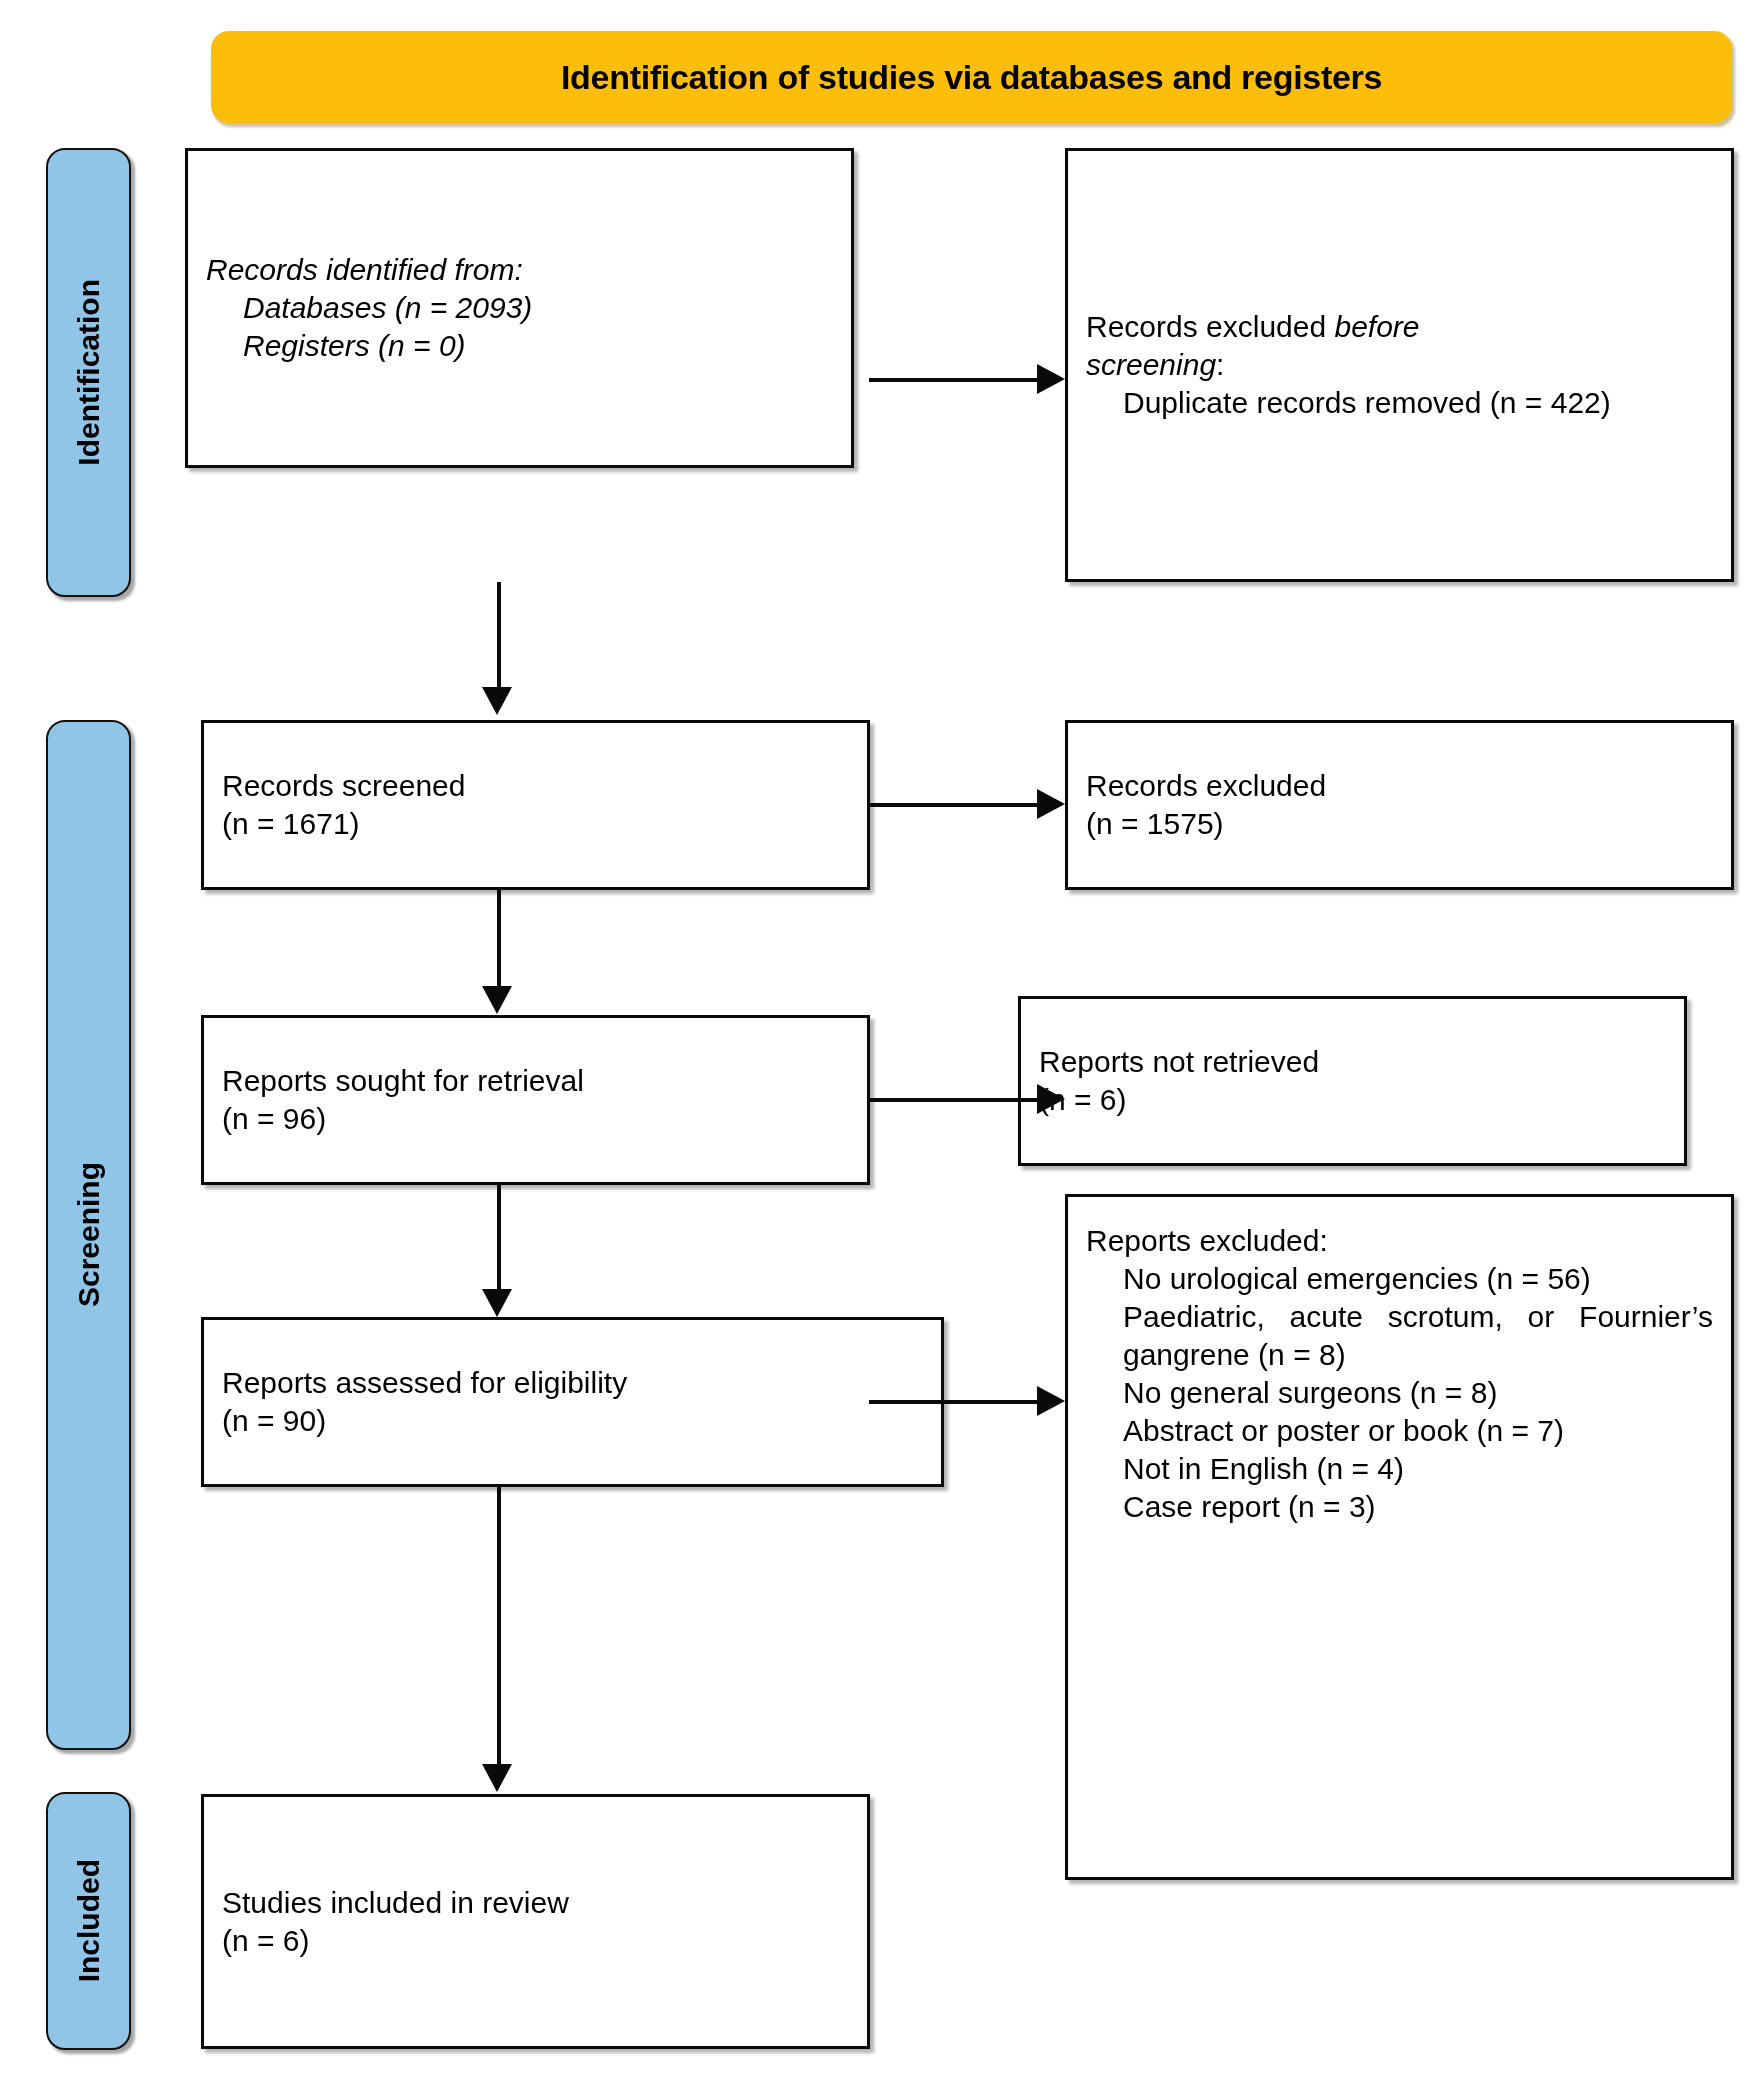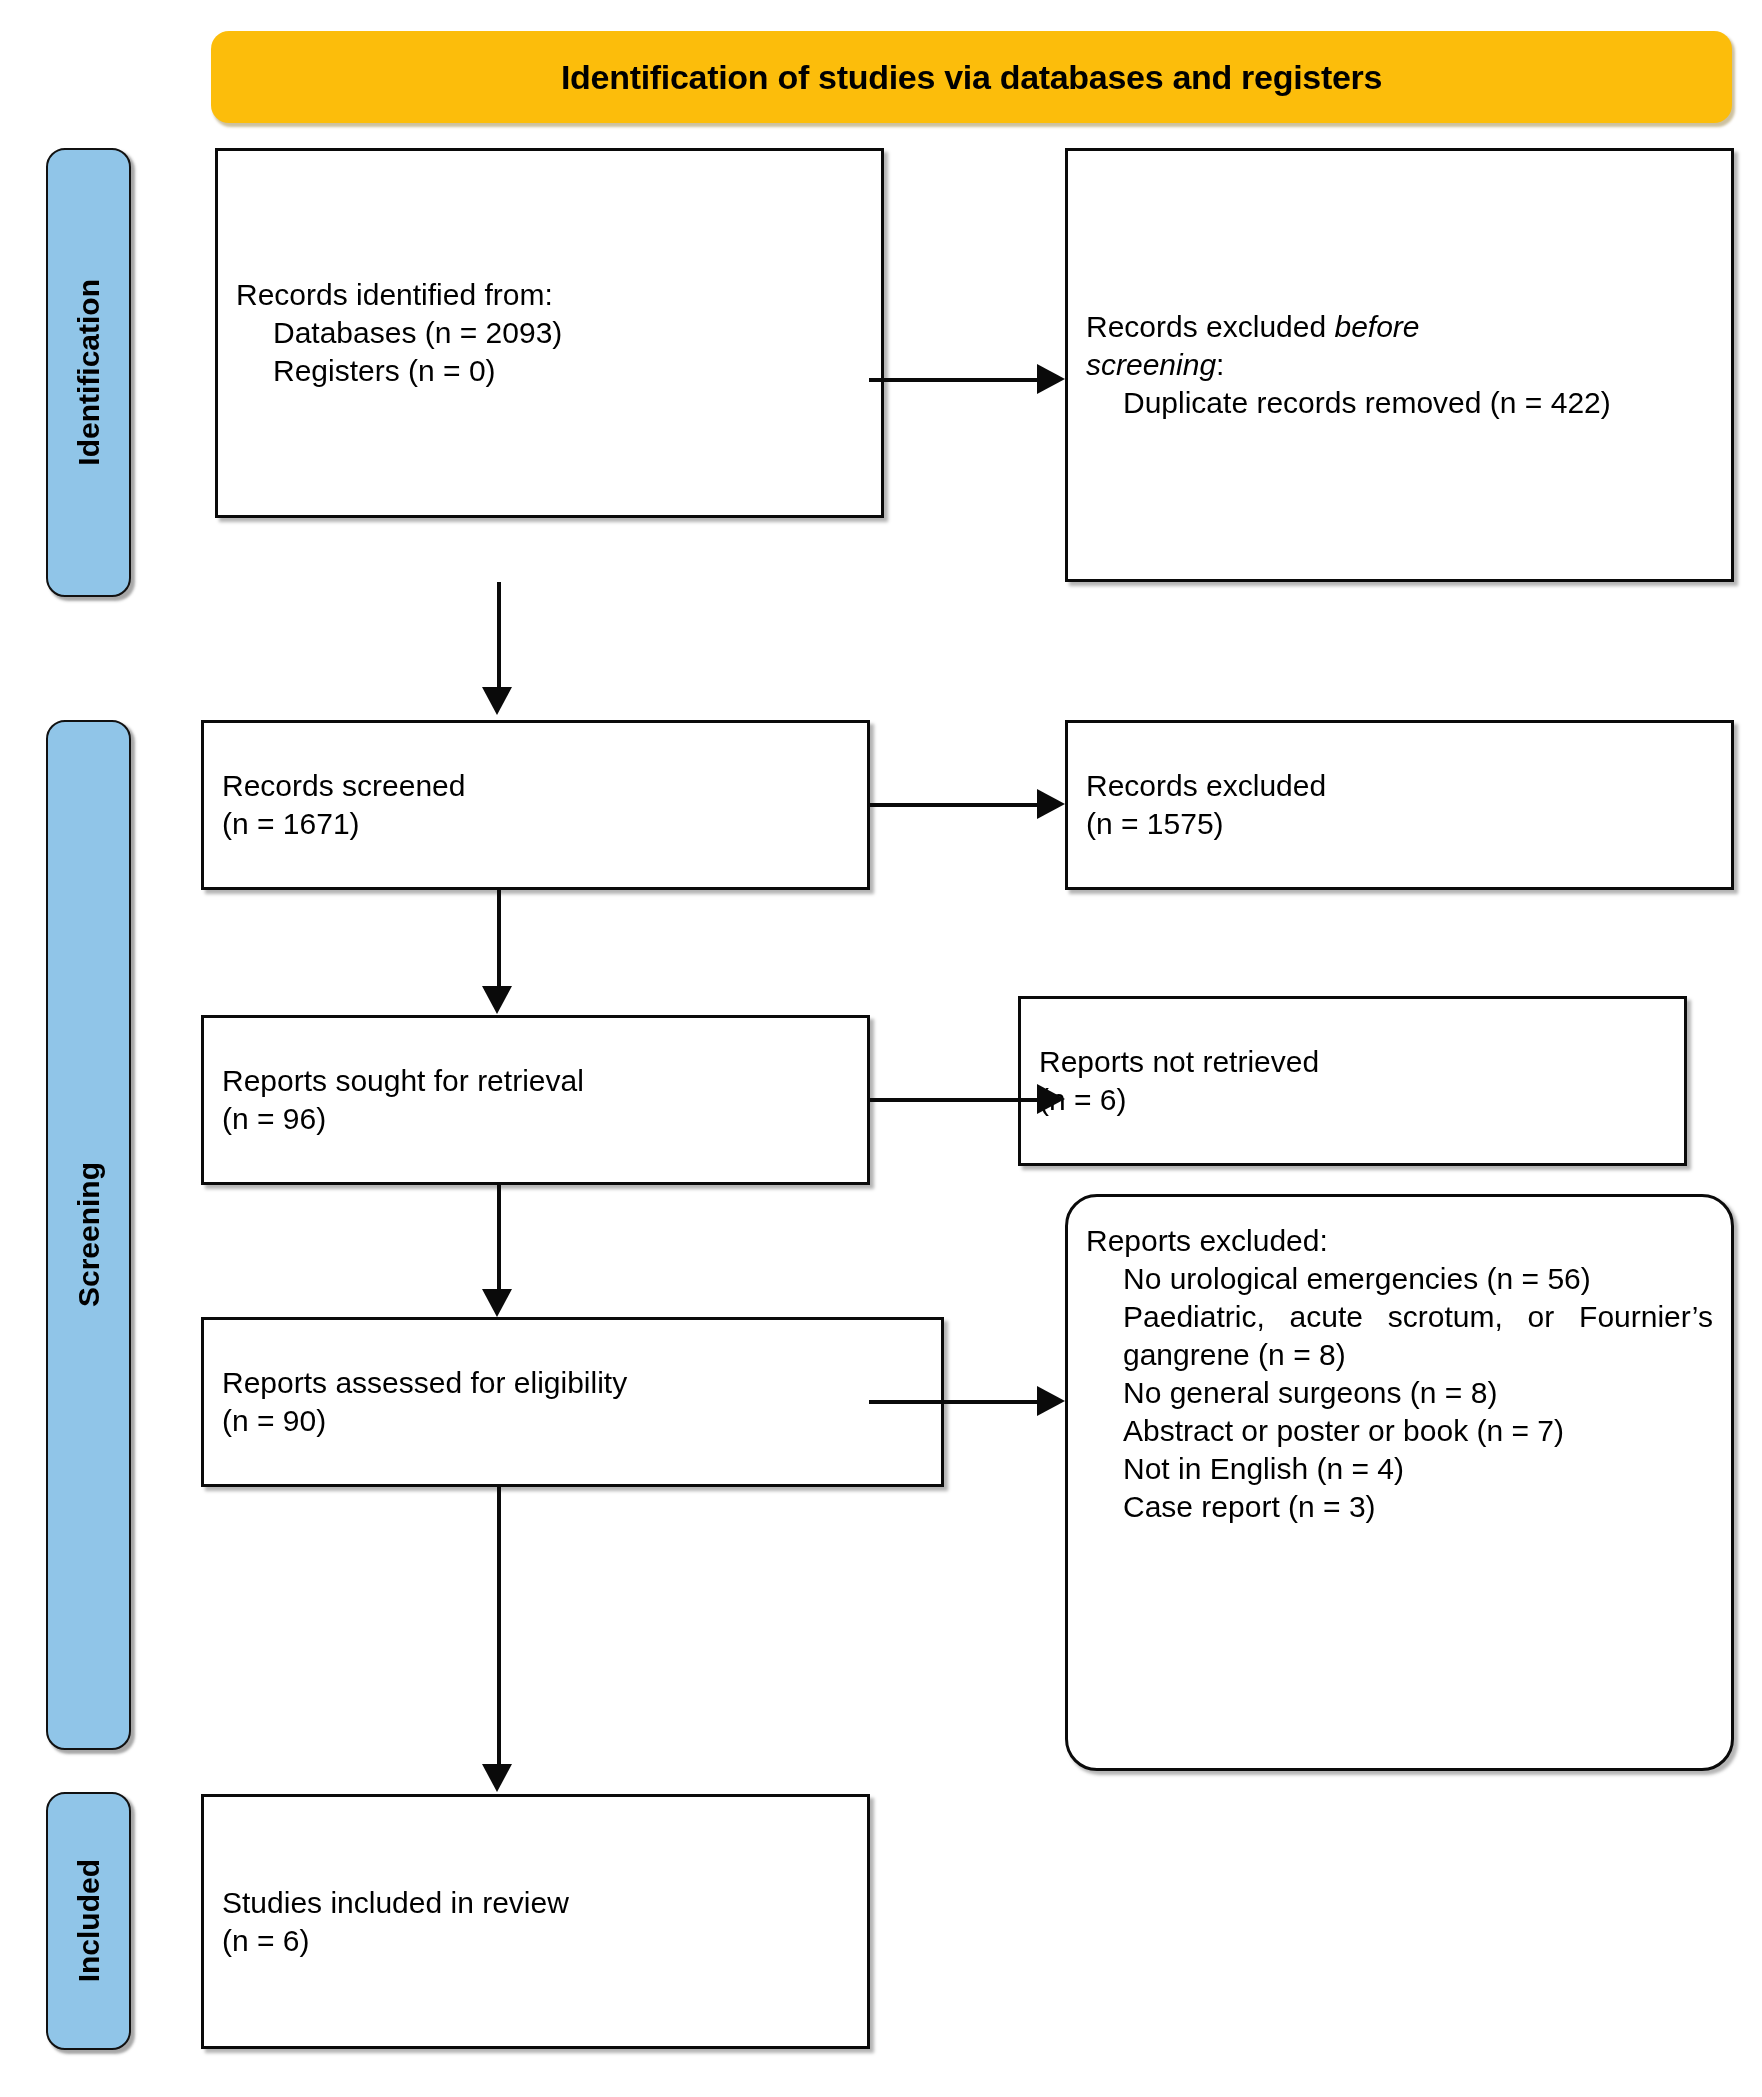--- a/index.html
+++ b/index.html
@@ -82,31 +82,31 @@
     text-align: justify;
     text-align-last: left;
   }
   .flow-text .indent {
     padding-left: 37px;
     text-indent: 0;
   }
   .flow-text i { font-style: italic; }
 
   
-  #box-identified       { left: 201px; top: 148px;  width: 669px; height: 370px; }
+  #box-identified       { left: 171px; top: 148px;  width: 669px; height: 320px; font-style: italic; }
   #box-screened         { left: 187px; top: 720px; width: 669px; height: 170px; }
   #box-sought           { left: 187px; top: 1015px; width: 669px; height: 170px; }
   #box-assessed         { left: 187px; top: 1317px; width: 743px; height: 170px; }
   #box-included         { left: 187px; top: 1794px; width: 669px; height: 255px; }
 
   
   #box-removed          { left: 1051px; top: 148px;  width: 669px; height: 434px; }
   #box-excluded-records { left: 1051px; top: 720px; width: 669px; height: 170px; }
   #box-not-retrieved    { left: 1004px; top: 996px; width: 669px; height: 170px; }
-  #box-reports-excluded { left: 1051px; top: 1194px; width: 669px; height: 577px; border-radius: 32px; }
+  #box-reports-excluded { left: 1051px; top: 1194px; width: 669px; height: 686px; }
 
   
   #box-reports-excluded .flow-box-inner { top: 24.6px; transform: none; }
   #box-reports-excluded .flow-text { font-size: 30px; line-height: 1.27; }
 
   
   .conn-line-v {
     background: #0a0a0a;
     width: 3.7px;
   }

